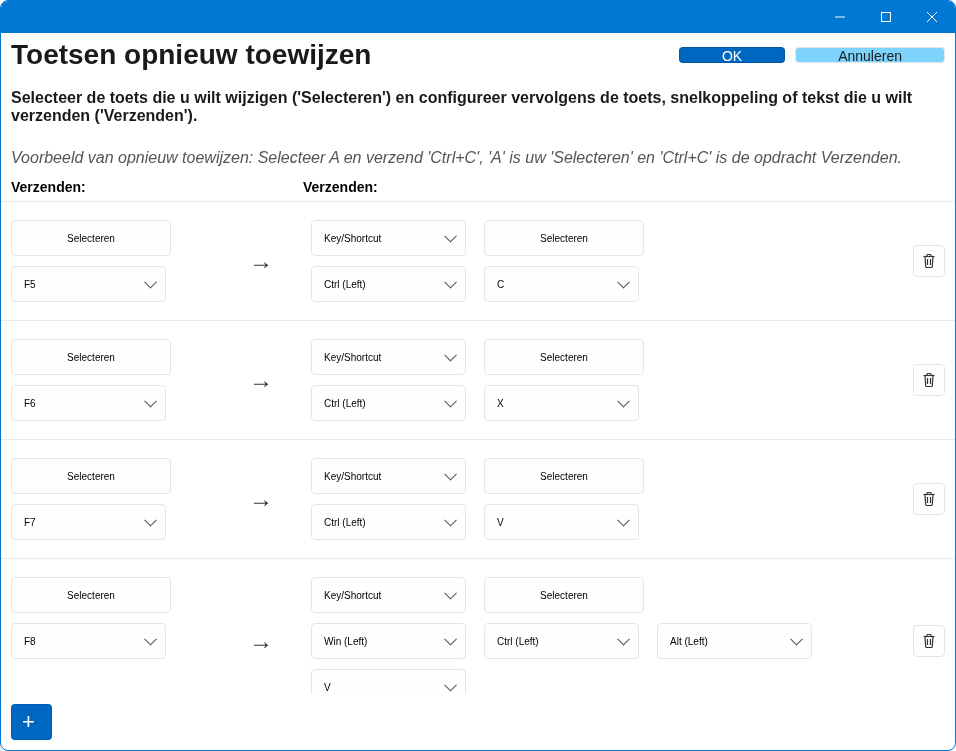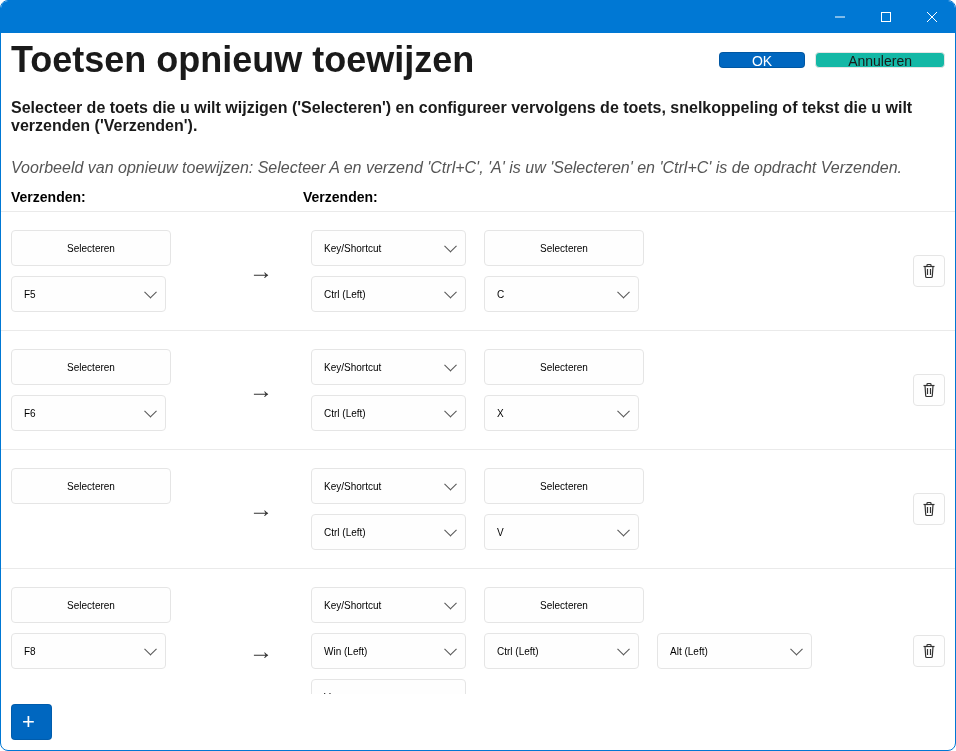--- a/index.html
+++ b/index.html
@@ -32,41 +32,41 @@
     cursor: pointer;
   }
   .win-btn svg { display: block; }
   
   .header {
     display: flex;
     align-items: center;
     padding: 6px 10px 8px 10px;
   }
   .title {
-    font-size: 36px;
+    font-size: 28px;
     font-weight: 600;
     color: #1a1a1a;
     flex: 1;
   }
   .btn-primary, .btn-secondary {
     height: 16px;
     border-radius: 4px;
     font-size: 14px;
-    padding: 0 32px;
+    padding: 0 42px;
     cursor: pointer;
     border: 1px solid transparent;
   }
   .btn-primary {
     background: #0067c0;
     color: #fff;
     border-color: rgba(0,0,0,0.15);
     margin-right: 10px;
   }
   .btn-secondary {
-    background: #14b8a6;
+    background: #7dd3fc;
     color: #1a1a1a;
     border: 1px solid #e5e5e5;
   }
   
   .instructions {
     padding: 10px 10px 4px 10px;
     font-size: 16px;
     color: #1a1a1a;
   }
   .instructions .bold { font-weight: 600; }
@@ -282,20 +282,21 @@
             <path d="M4 3.5l.7 10c0 .5.5 1 1 1h4.6c.5 0 1-.5 1-1l.7-10"></path>
             <path d="M6.5 6v6"></path>
             <path d="M9.5 6v6"></path>
           </svg>
         </div>
       </div>
     </div>
     <div class="row">
       <div class="sel-col">
         <div class="sel-btn">Selecteren</div>
+        <div class="combo">F7</div>
       </div>
       <div class="arrow-col">→</div>
       <div class="send-col">
         <div class="send-row">
           <div class="type-btn">Key/Shortcut</div>
           <div class="sel-btn">Selecteren</div>
         </div>
         <div class="send-row">
           <div class="combo">Ctrl (Left)</div>
           <div class="combo">V</div>

